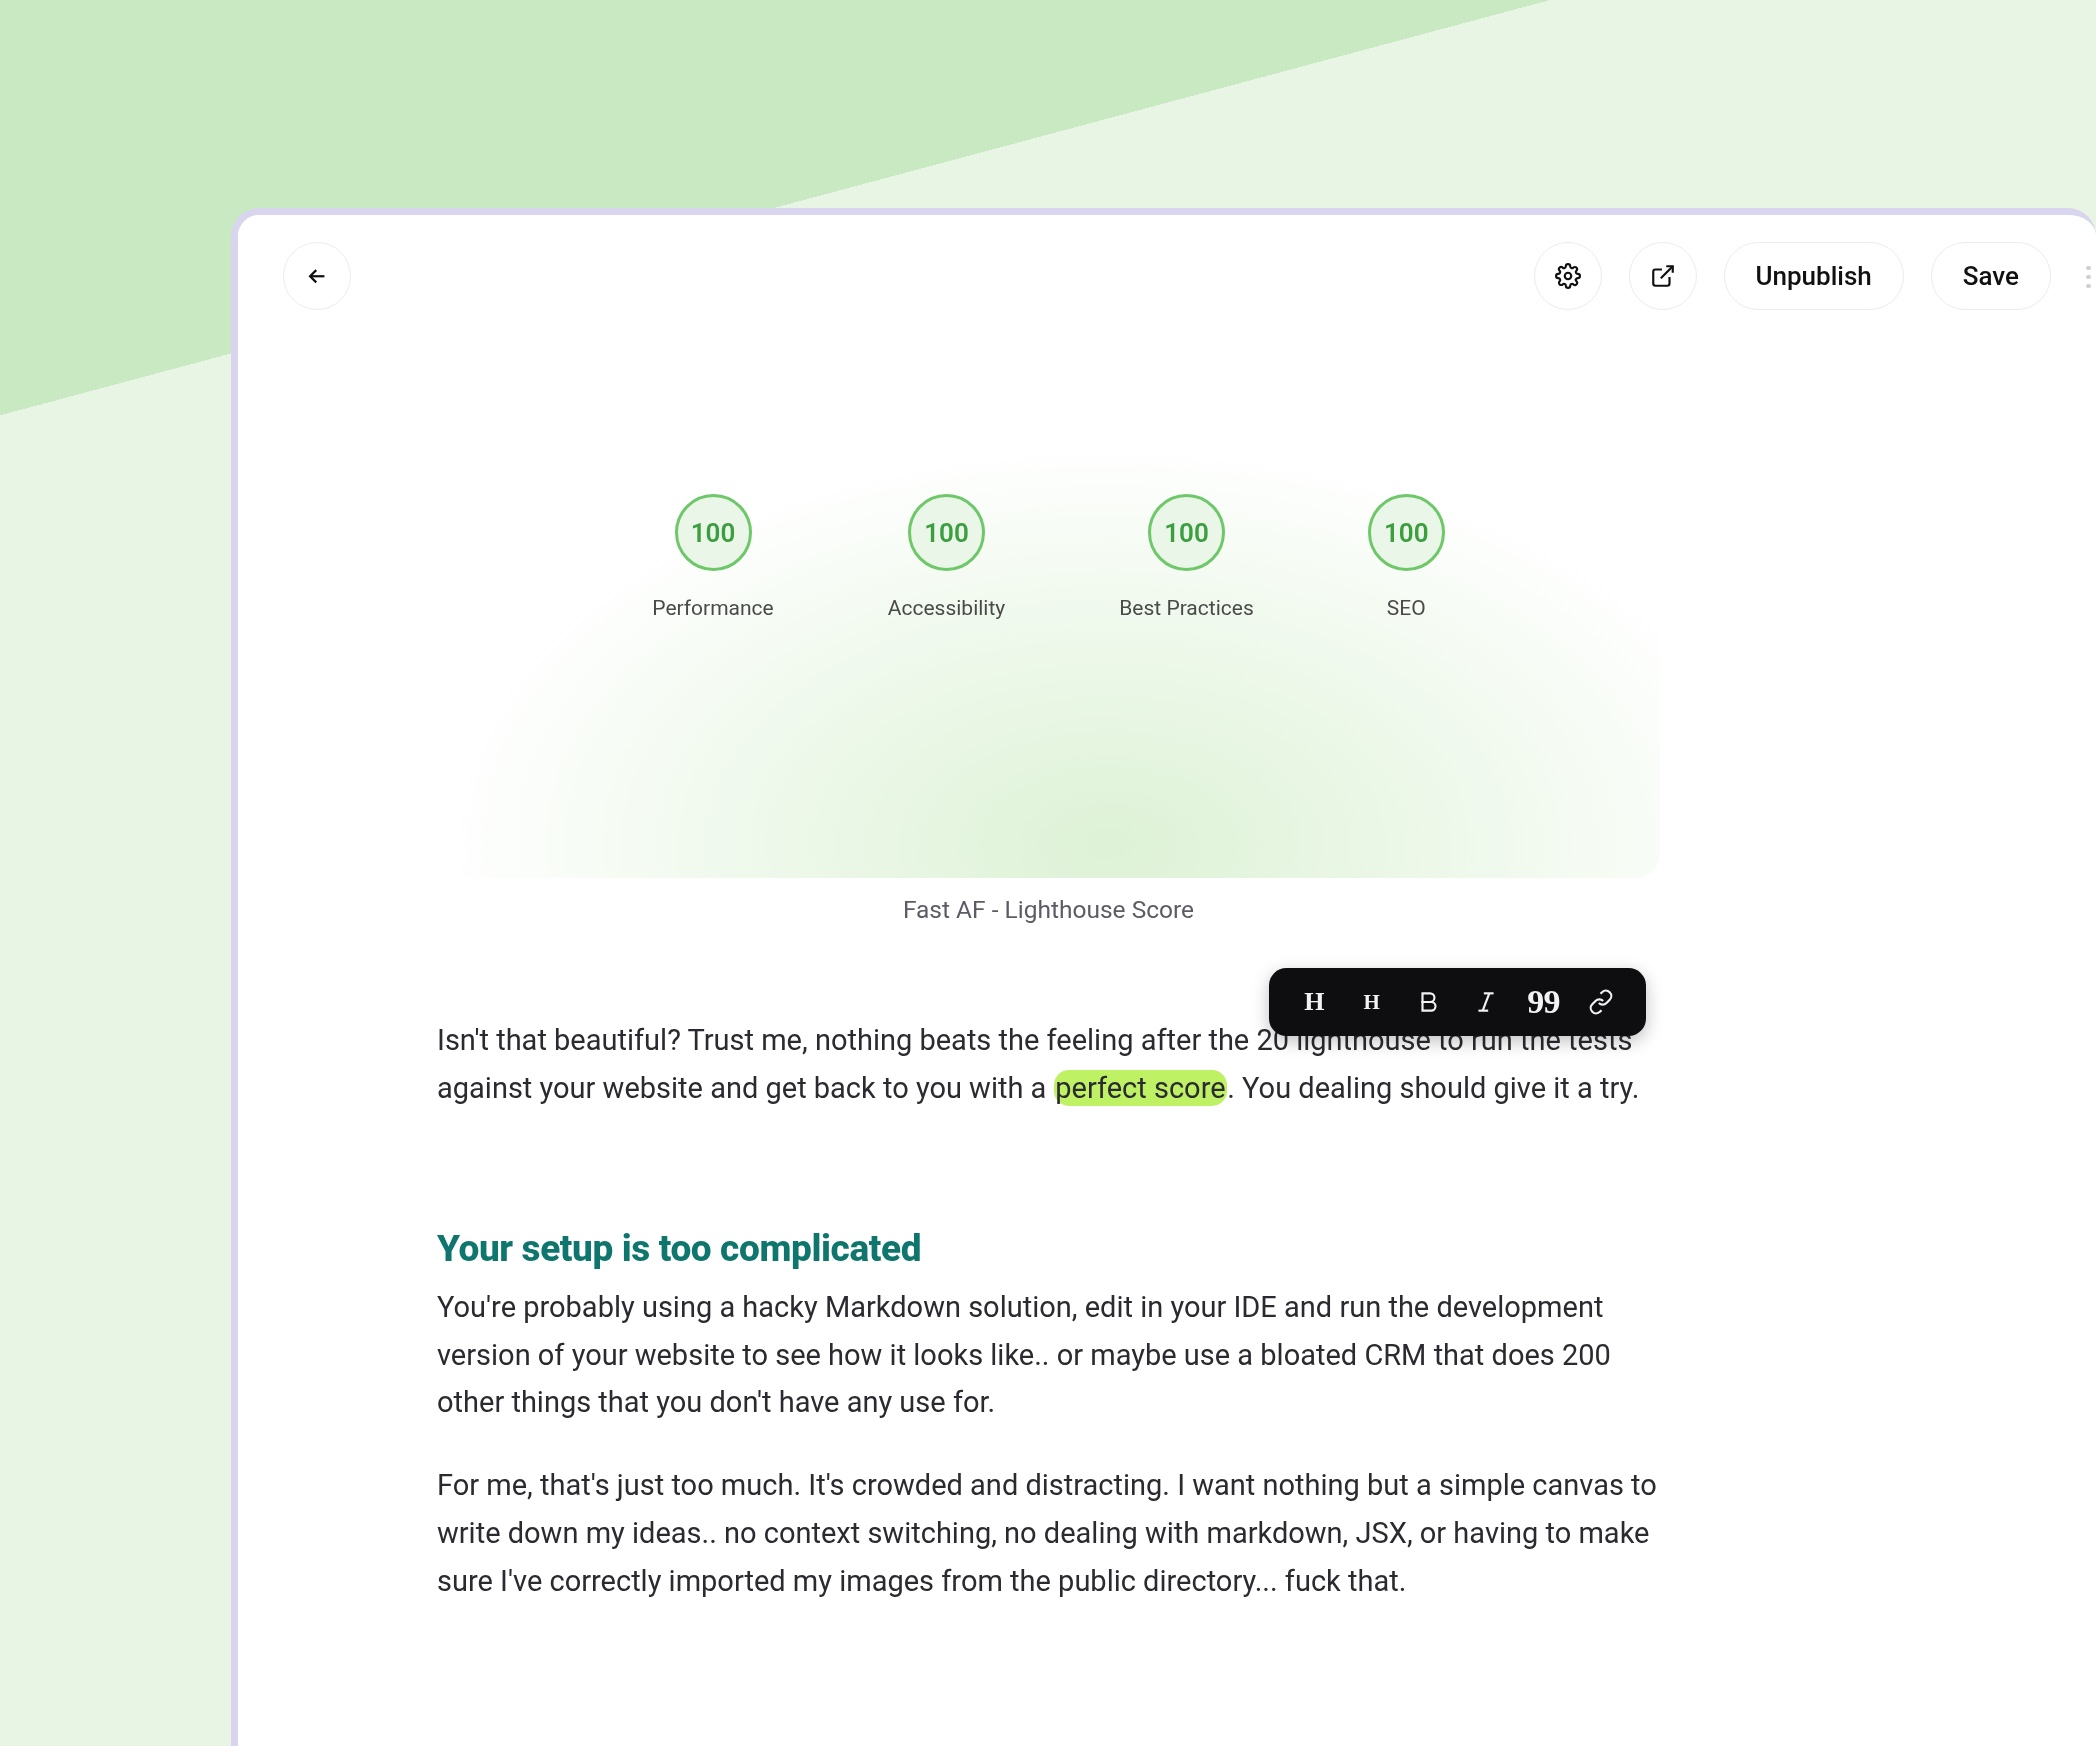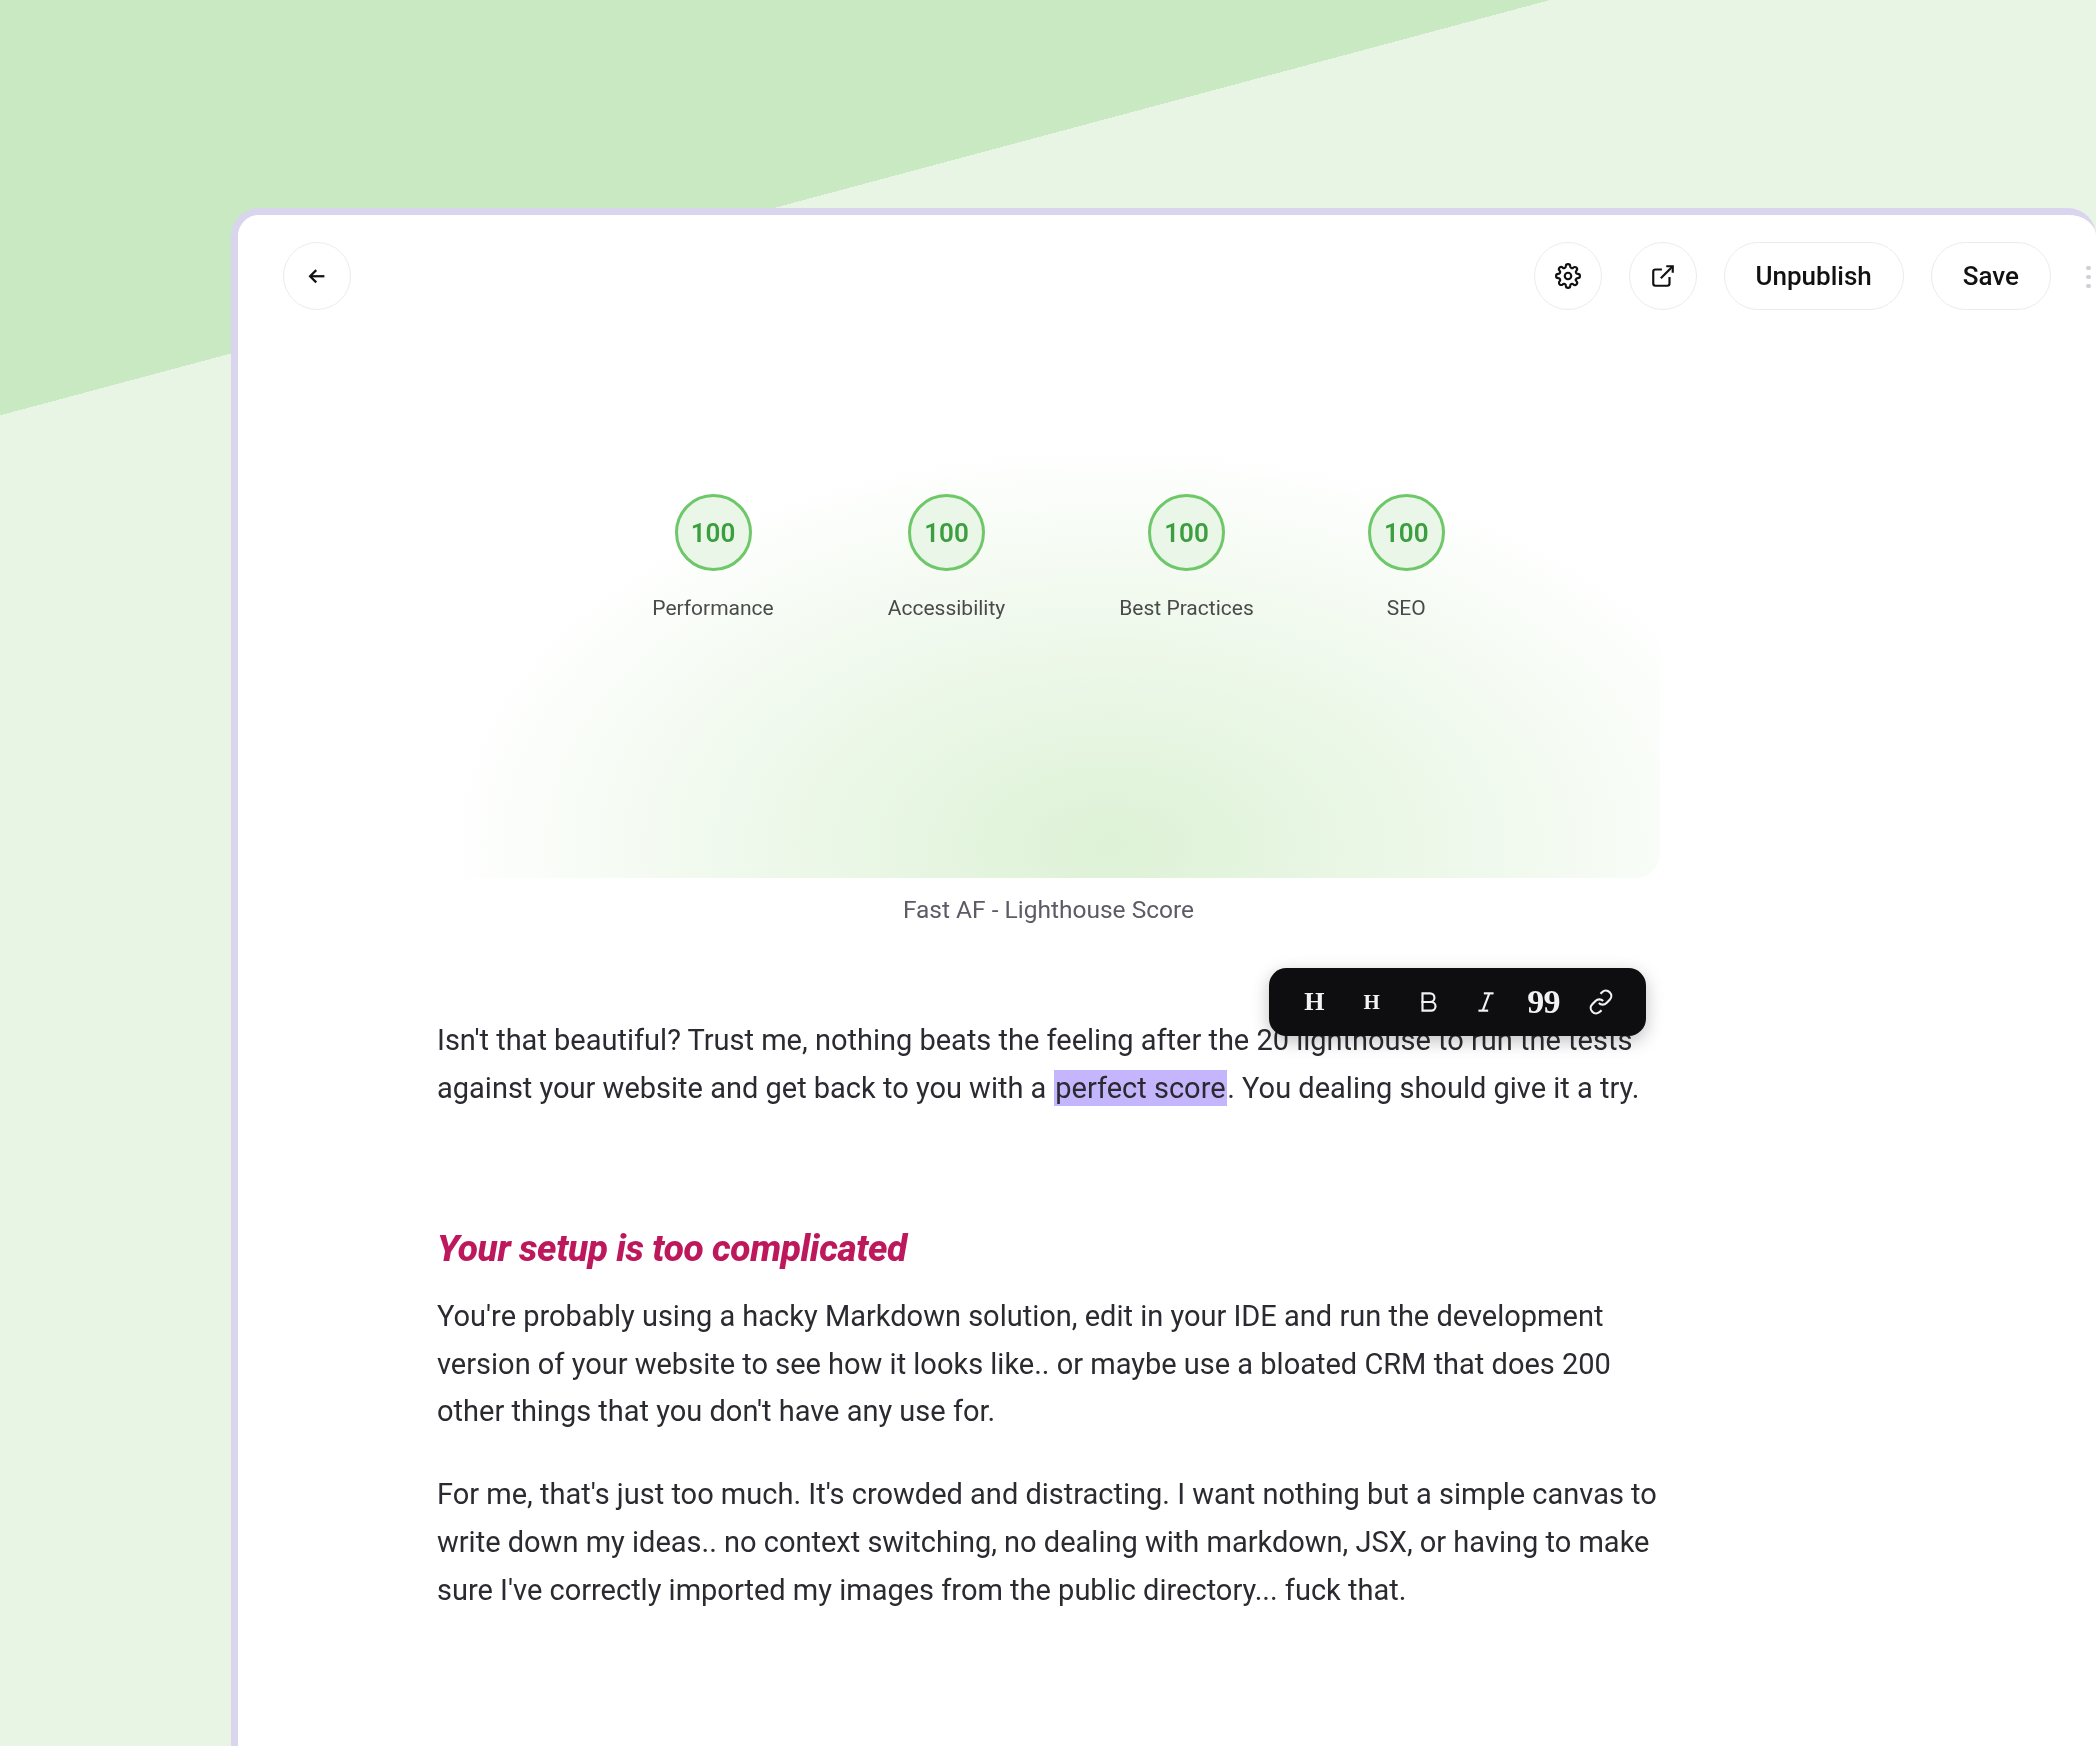--- a/index.html
+++ b/index.html
@@ -153,31 +153,31 @@
     left: 199px;
     width: 1223px;
   }
   .para {
     font-size: 29px;
     line-height: 1.65;
     color: #2a2a30;
     margin-bottom: 35px;
   }
   .highlight {
-    background: #c4b5fd;
+    background: #bef264;
     padding: 0.9px 1.7px;
+    border-radius: 15px;
   }
   h2.section-title {
     font-size: 37px;
     font-weight: 800;
-    color: #be185d;
+    color: #0f766e;
     margin-top: 114px;
-    margin-bottom: 23px;
+    margin-bottom: 14px;
     letter-spacing: -0.4px;
-    font-style: italic;
   }
   
   .fmt-bar {
     position: absolute;
     top: 753px;
     left: 1031px;
     width: 377px;
     height: 68px;
     background: #0e0e10;
     border-radius: 17.5px;

